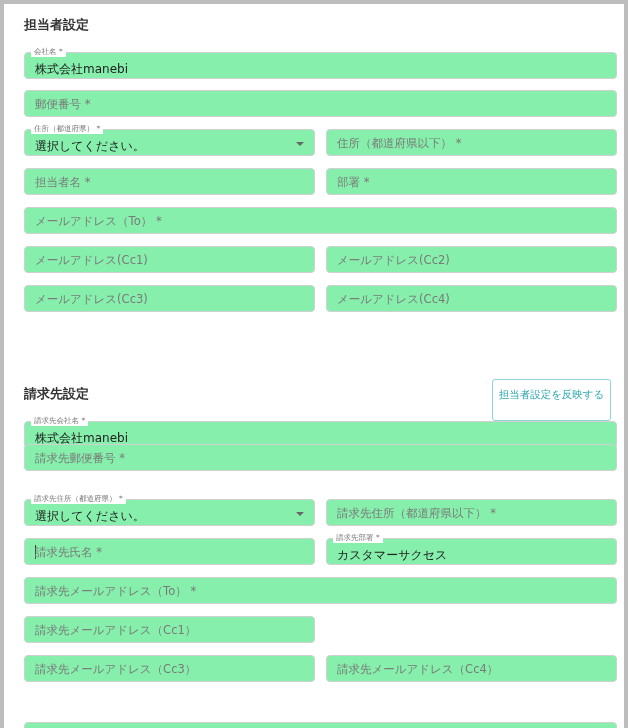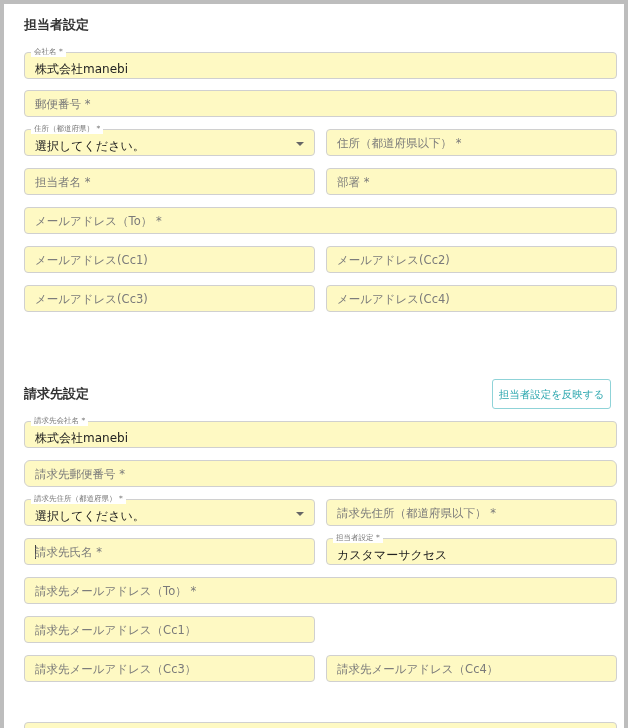--- a/index.html
+++ b/index.html
@@ -8,41 +8,41 @@
     font-family: "DejaVu Sans", "Liberation Sans", sans-serif;
   }
   .panel {
     position:absolute; left:4px; top:4px; width:620px; height:724px; background:#ffffff;
   }
   .section-title {
     position:absolute; left:20px; font-size:13px; font-weight:bold; color:#333333;
   }
   .field {
     position:absolute; height:27px; border:1px solid #d0d0d0; border-radius:4px;
-    box-sizing:border-box; background:#fef9c3;
+    box-sizing:border-box; background:#86efac;
   }
   .field .ph {
     position:absolute; left:10px; top:6px; font-size:11.5px; color:#7a7a7a; white-space:nowrap;
   }
   .field .val {
     position:absolute; left:10px; top:8px; font-size:12px; color:#222; white-space:nowrap;
   }
   .field .legend {
     position:absolute; left:6px; top:-6px; font-size:7.5px; color:#777; background:#fff;
     padding:0 3px; line-height:10px; white-space:nowrap;
   }
   .field .arrow {
     position:absolute; right:10px; top:12px; width:0; height:0;
     border-left:4px solid transparent; border-right:4px solid transparent; border-top:4px solid #666;
   }
   .field .cursor {
     position:absolute; left:10px; top:6px; width:1px; height:14px; background:#444;
   }
   .btn {
-    position:absolute; left:488px; top:375px; width:119px; height:30px; box-sizing:border-box;
+    position:absolute; left:488px; top:375px; width:119px; height:42px; box-sizing:border-box;
     border:1px solid #8fd3d8; border-radius:3px; background:#fff; color:#2aa6ae;
     font-size:10.5px; text-align:center; line-height:28px; cursor:pointer;
   }
   .full { left:20px; width:593px; }
   .left { left:20px; width:291px; }
   .right { left:322px; width:291px; }
 </style>
 </head>
 <body>
 
@@ -95,39 +95,39 @@
 
 
   <div class="section-title" style="top:381px;">請求先設定</div>
   <div class="btn">担当者設定を反映する</div>
 
   <div class="field full" style="top:417px;">
     <span class="legend">請求先会社名 *</span>
     <span class="val">株式会社manebi</span>
   </div>
 
-  <div class="field full" style="top:456px;border-radius:6px;">
+  <div class="field full" style="top:440px;">
     <span class="ph">請求先郵便番号 *</span>
   </div>
 
   <div class="field left" style="top:495px;">
     <span class="legend">請求先住所（都道府県） *</span>
     <span class="val">選択してください。</span>
     <span class="arrow"></span>
   </div>
   <div class="field right" style="top:495px;">
     <span class="ph">請求先住所（都道府県以下） *</span>
   </div>
 
   <div class="field left" style="top:534px;">
     <span class="cursor"></span>
     <span class="ph">請求先氏名 *</span>
   </div>
   <div class="field right" style="top:534px;">
-    <span class="legend">担当者設定 *</span>
+    <span class="legend">請求先部署 *</span>
     <span class="val">カスタマーサクセス</span>
   </div>
 
   <div class="field full" style="top:573px;">
     <span class="ph">請求先メールアドレス（To） *</span>
   </div>
 
   <div class="field left" style="top:612px;">
     <span class="ph">請求先メールアドレス（Cc1）</span>
   </div>

